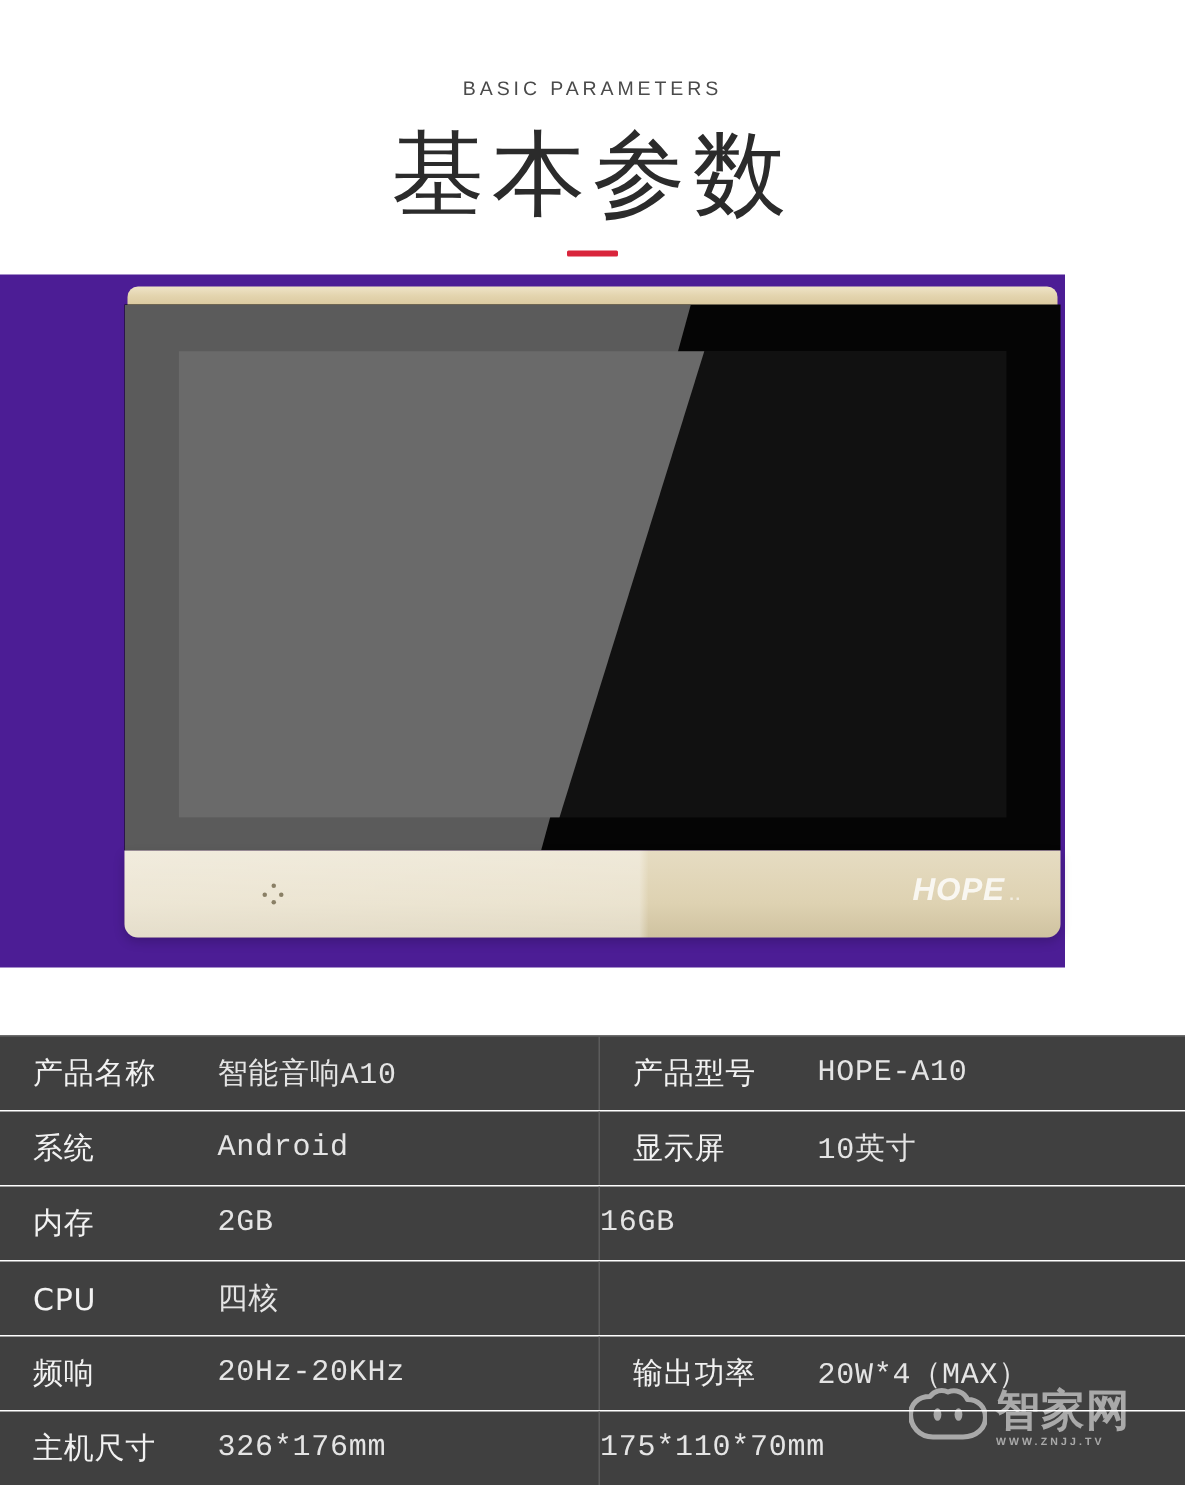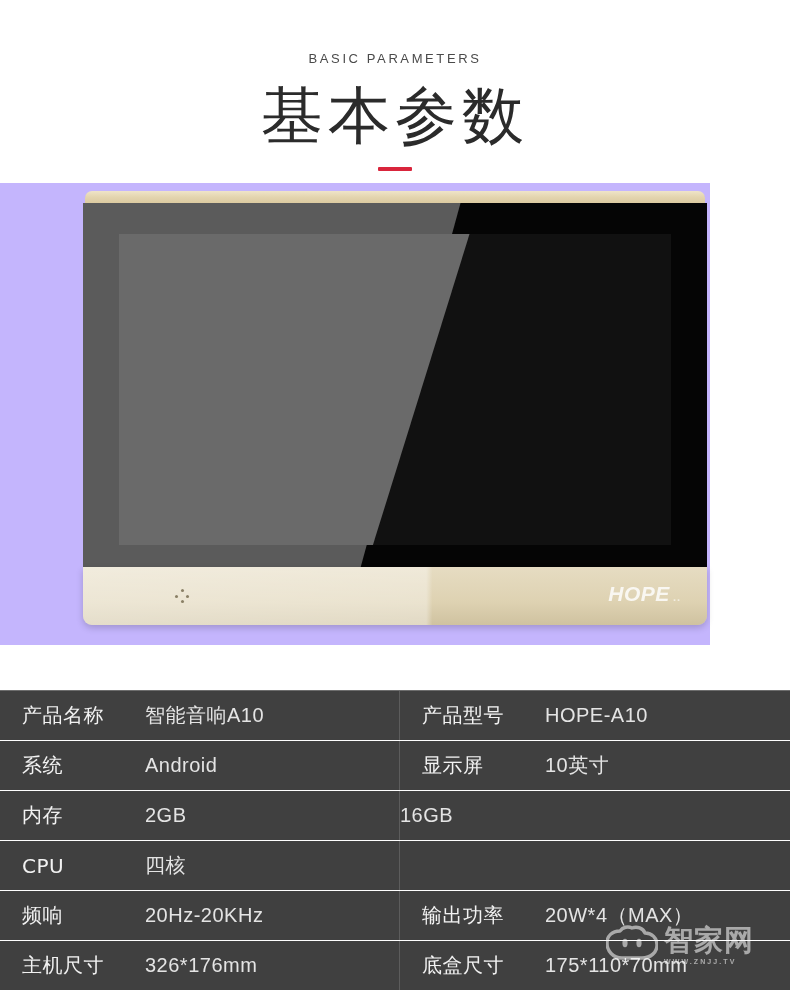--- a/index.html
+++ b/index.html
@@ -45,21 +45,21 @@
     margin: 19px auto 0 auto;
     border-radius: 1px;
   }
 
   
   .product-stage {
     position: relative;
     width: 710px;
     height: 462px;
     margin-top: 12px;
-    background: #c4b5fd;
+    background: #4c1d95;
   }
   .device {
     position: absolute;
     left: 83px;
     top: 8px;
     width: 624px;
     height: 440px;
   }
   
   .bezel-top {
@@ -207,21 +207,21 @@
     font-size: 20px;
     color: #f2f2f2;
     letter-spacing: 0.5px;
     font-family: "DejaVu Sans", "Liberation Sans", sans-serif;
     white-space: nowrap;
   }
   .spec-value {
     font-size: 20px;
     color: #e4e4e4;
     letter-spacing: 0.5px;
-    font-family: Liberation Sans, sans-serif;
+    font-family: Liberation Mono, monospace;
     white-space: nowrap;
   }
 
   
   .watermark {
     position: absolute;
     left: 606px;
     top: 916px;
     width: 180px;
     height: 58px;
@@ -341,21 +341,20 @@
       <div class="spec-value">20W*4（MAX）</div>
     </div>
   </div>
 
   <div class="spec-row">
     <div class="spec-cell cell-left">
       <div class="spec-label">主机尺寸</div>
       <div class="spec-value">326*176mm</div>
     </div>
     <div class="spec-cell cell-right">
-      <div class="spec-label">底盒尺寸</div>
       <div class="spec-value">175*110*70mm</div>
     </div>
   </div>
 
 </div>
 
 <div class="watermark">
   <svg class="cloud" width="52" height="40" viewBox="0 0 52 40">
     <path d="M14 6 C6 6 1 11 1 18 C1 26 7 33 16 33 L36 33 C45 33 51 27 51 20 C51 13 46 8 39 8 C37 3 31 1 26 3 C22 1 17 2 14 6 Z" fill="none" stroke="#ffffff" stroke-width="3.4" stroke-linejoin="round"></path>
     <ellipse cx="19" cy="18" rx="2.6" ry="4.2" fill="#ffffff"></ellipse>

